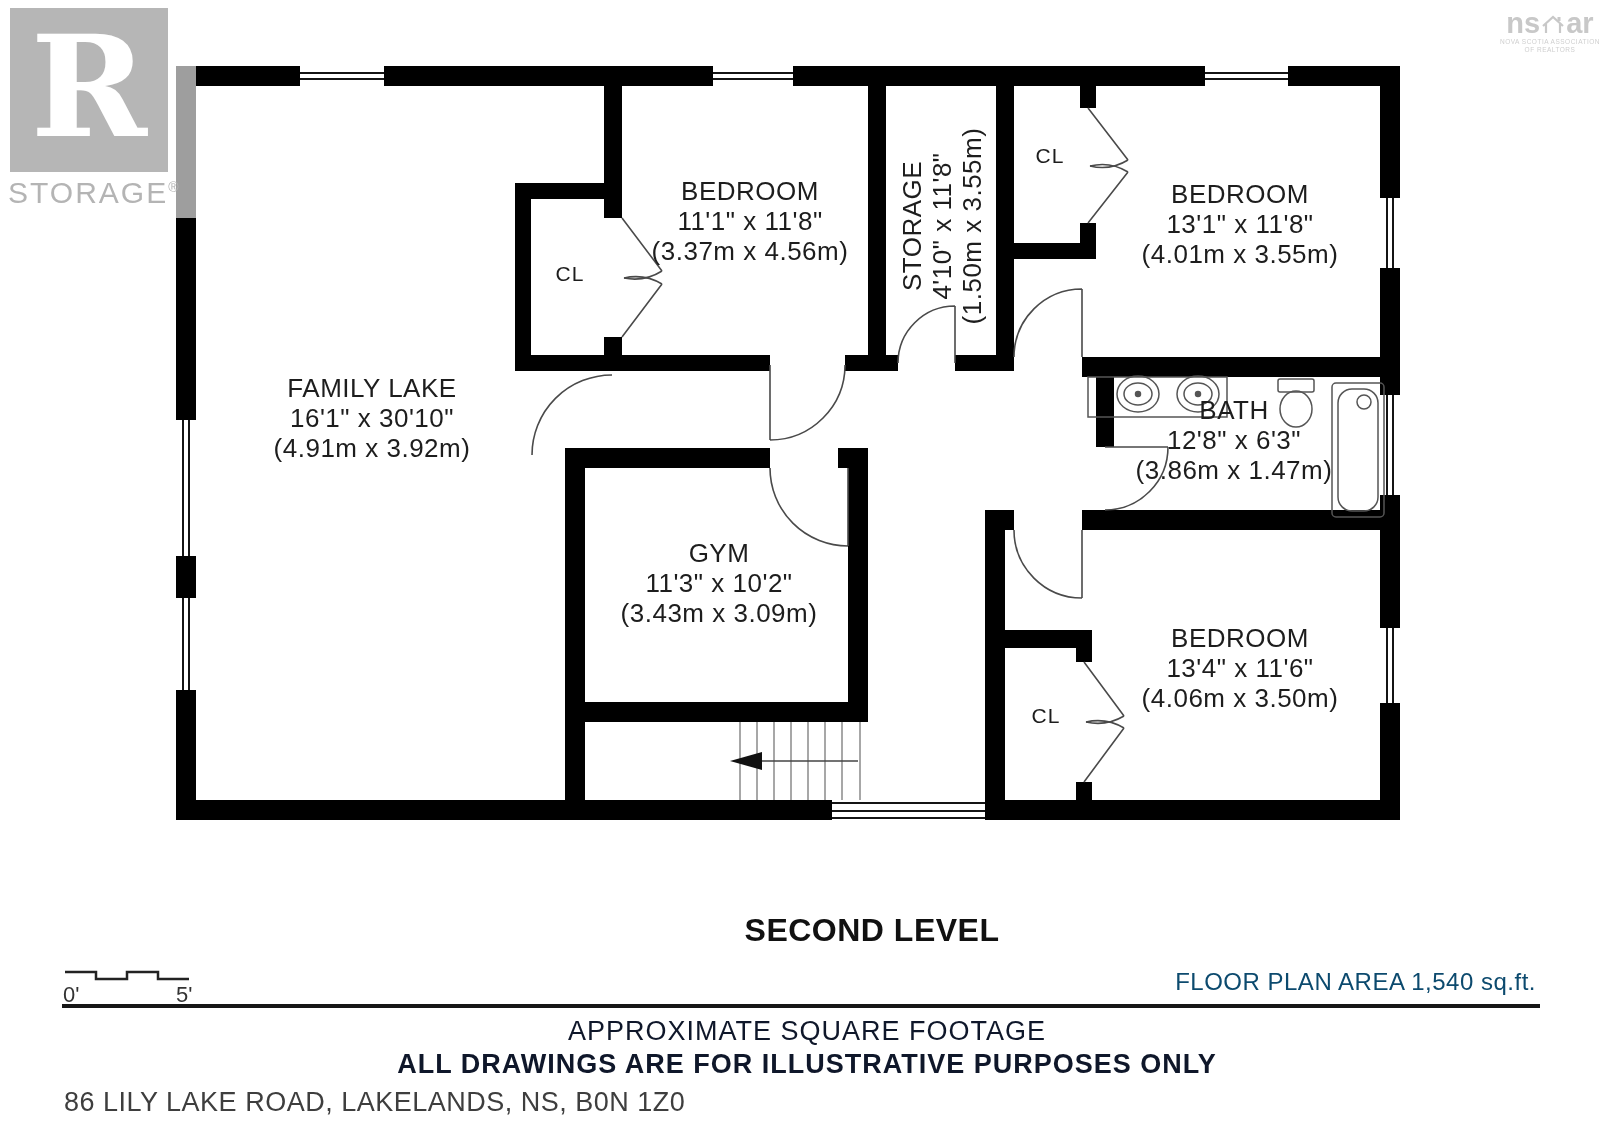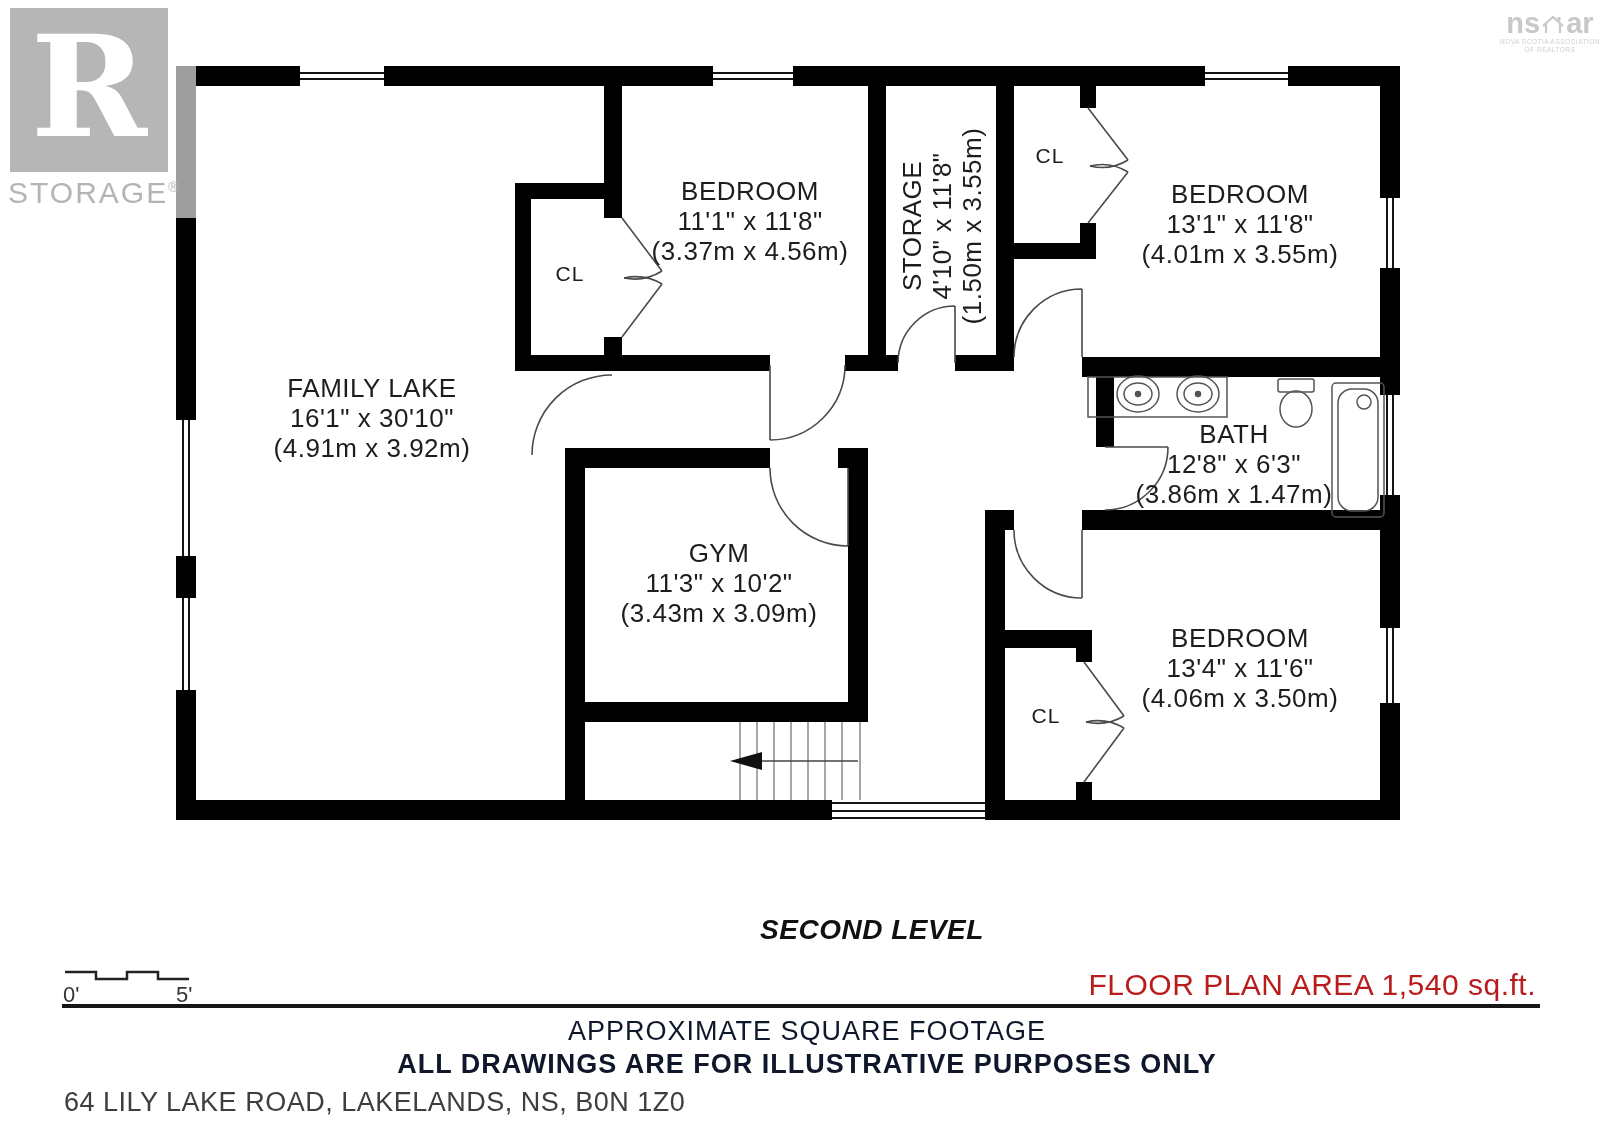--- a/index.html
+++ b/index.html
@@ -9,23 +9,23 @@
   .window-h,.window-v,.railing{position:absolute;background:#fff;z-index:3;}
   .window-h i,.railing i{position:absolute;left:0;right:0;height:2px;background:#141414;}
   .window-v i{position:absolute;top:0;bottom:0;width:2px;background:#141414;}
   #fixtures{position:absolute;left:0;top:0;z-index:4;}
   .lbl{position:absolute;z-index:5;text-align:center;color:#1d1d1d;
        font-size:26px;line-height:30px;letter-spacing:0.5px;white-space:nowrap;
        transform:translate(-50%,-50%);}
   .lbl.rot{transform:translate(-50%,-50%) rotate(-90deg);}
   .cl{position:absolute;z-index:5;font-size:21px;color:#1d1d1d;letter-spacing:1px;
       transform:translate(-50%,-50%);}
-  .level-title{position:absolute;z-index:5;font-weight:bold;font-size:28px;color:#111;
-      letter-spacing:0.5px;transform:translate(-50%,-50%);white-space:nowrap;font-style:italic;}
-  .fpa{position:absolute;z-index:5;font-size:30px;color:#b91c1c;letter-spacing:0.5px;white-space:nowrap;}
+  .level-title{position:absolute;z-index:5;font-weight:bold;font-size:32px;color:#111;
+      letter-spacing:0.5px;transform:translate(-50%,-50%);white-space:nowrap;}
+  .fpa{position:absolute;z-index:5;font-size:24px;color:#0c4a6e;letter-spacing:0.5px;white-space:nowrap;}
   .divider{position:absolute;z-index:5;background:#161616;}
   .gray-line{position:absolute;z-index:5;left:62px;width:1490px;text-align:center;
       font-size:27px;color:#0f172a;letter-spacing:1px;white-space:nowrap;}
   .address{position:absolute;z-index:5;font-size:27px;color:#3e3e3e;letter-spacing:0.5px;white-space:nowrap;}
   .scale-num{position:absolute;z-index:5;font-size:22px;color:#333;}
   
   .realtor{position:absolute;left:0;top:0;width:196px;height:218px;z-index:10;
       background:rgba(255,255,255,0.62);}
   .realtor .sq{position:absolute;left:10px;top:8px;width:158px;height:164px;background:#b6b6b6;}
   .realtor .sq span{position:absolute;left:50%;top:50%;transform:translate(-50%,-52%);
@@ -199,21 +199,21 @@
 <div class="lbl rot" style="left:942px;top:226px;">
   <div>STORAGE</div>
   <div>4'10" x 11'8"</div>
   <div>(1.50m x 3.55m)</div>
 </div>
 <div class="lbl" style="left:1240px;top:224px;">
   <div>BEDROOM</div>
   <div>13'1" x 11'8"</div>
   <div>(4.01m x 3.55m)</div>
 </div>
-<div class="lbl" style="left:1234px;top:464px;">
+<div class="lbl" style="left:1234px;top:440px;">
   <div>BATH</div>
   <div>12'8" x 6'3"</div>
   <div>(3.86m x 1.47m)</div>
 </div>
 <div class="lbl" style="left:719px;top:583px;">
   <div>GYM</div>
   <div>11'3" x 10'2"</div>
   <div>(3.43m x 3.09m)</div>
 </div>
 <div class="lbl" style="left:1240px;top:668px;">
@@ -225,21 +225,21 @@
 <div class="cl" style="left:1050px;top:156px;">CL</div>
 <div class="cl" style="left:1046px;top:716px;">CL</div>
 
 <div class="level-title" style="left:872px;top:930px;">SECOND LEVEL</div>
 <div class="scale-num" style="left:63px;top:982px;">0'</div>
 <div class="scale-num" style="left:176px;top:982px;">5'</div>
 <div class="fpa" style="right:64px;top:968px;">FLOOR PLAN AREA 1,540 sq.ft.</div>
 <div class="divider" style="left:62px;top:1004px;width:1478px;height:4px;"></div>
 <div class="gray-line" style="top:1016px;">APPROXIMATE SQUARE FOOTAGE</div>
 <div class="gray-line" style="top:1049px;font-weight:bold;">ALL DRAWINGS ARE FOR ILLUSTRATIVE PURPOSES ONLY</div>
-<div class="address" style="left:64px;top:1087px;">64 LILY LAKE ROAD, LAKELANDS, NS, B0N 1Z0</div>
+<div class="address" style="left:64px;top:1087px;">86 LILY LAKE ROAD, LAKELANDS, NS, B0N 1Z0</div>
 
 <div class="realtor">
   <div class="sq">
     <span>R</span>
   </div>
   <div class="word"><span>STORAGE</span><sup>®</sup></div>
 </div>
 <div class="nsar">
   <div class="row">
     <span>ns</span>

